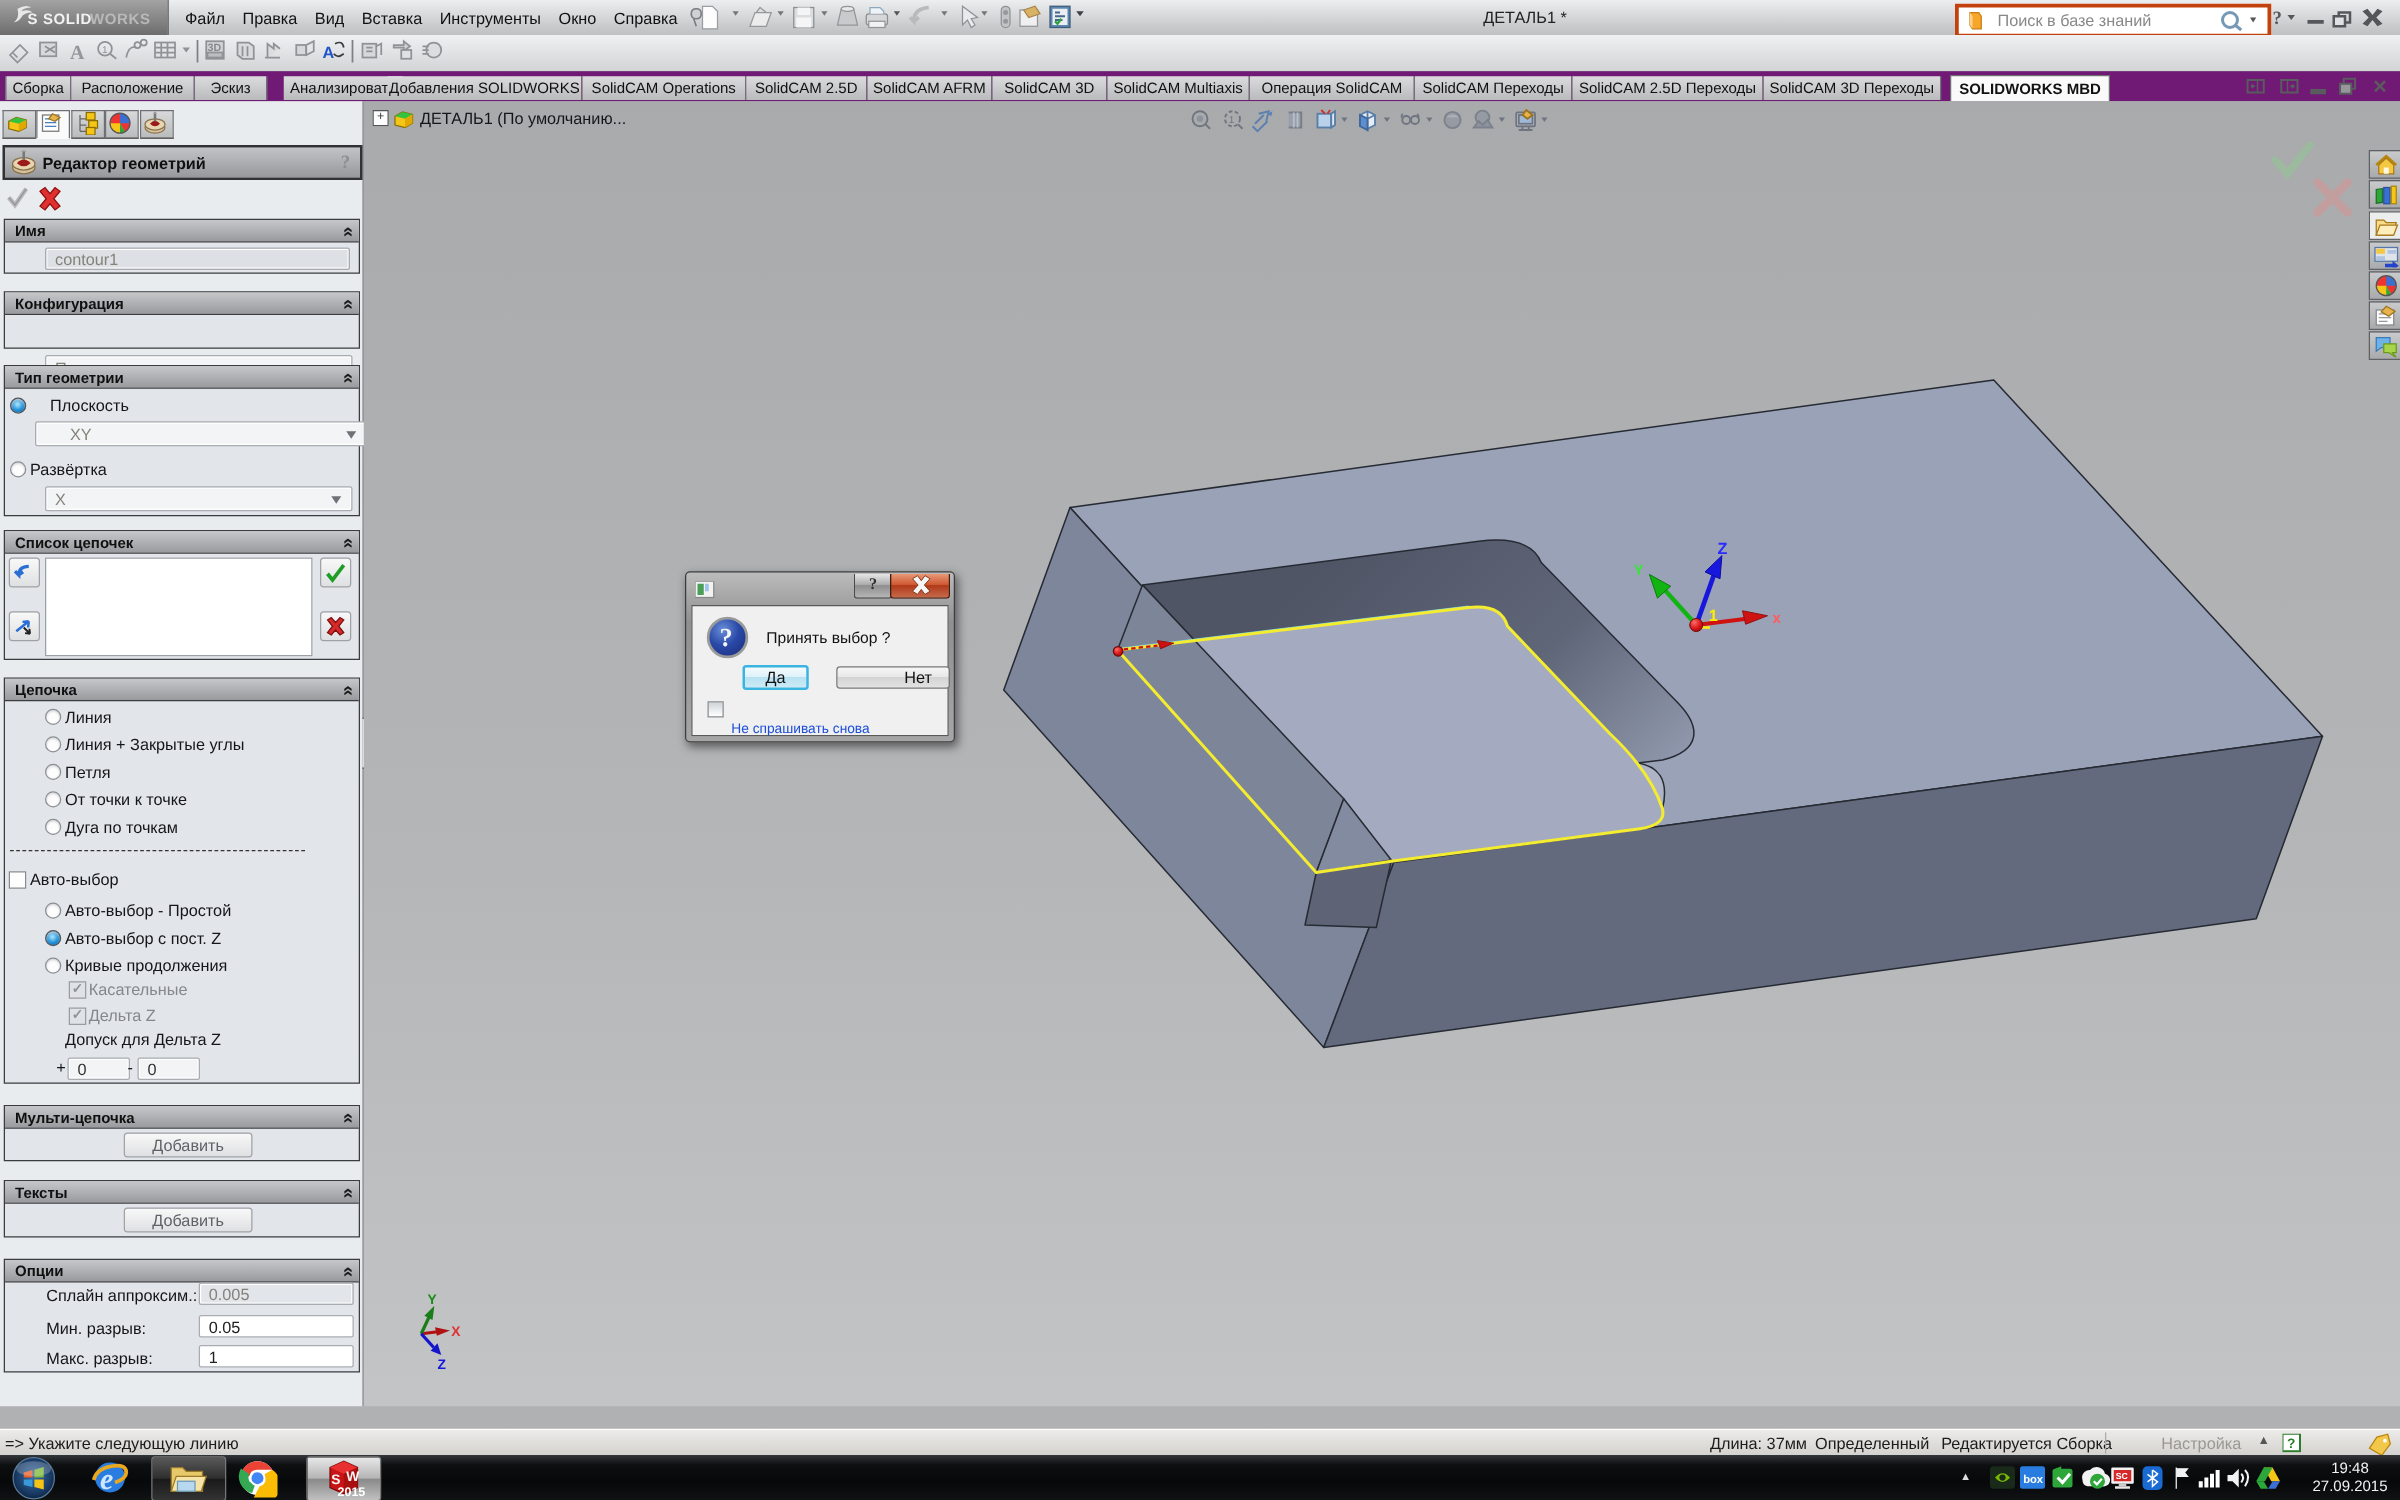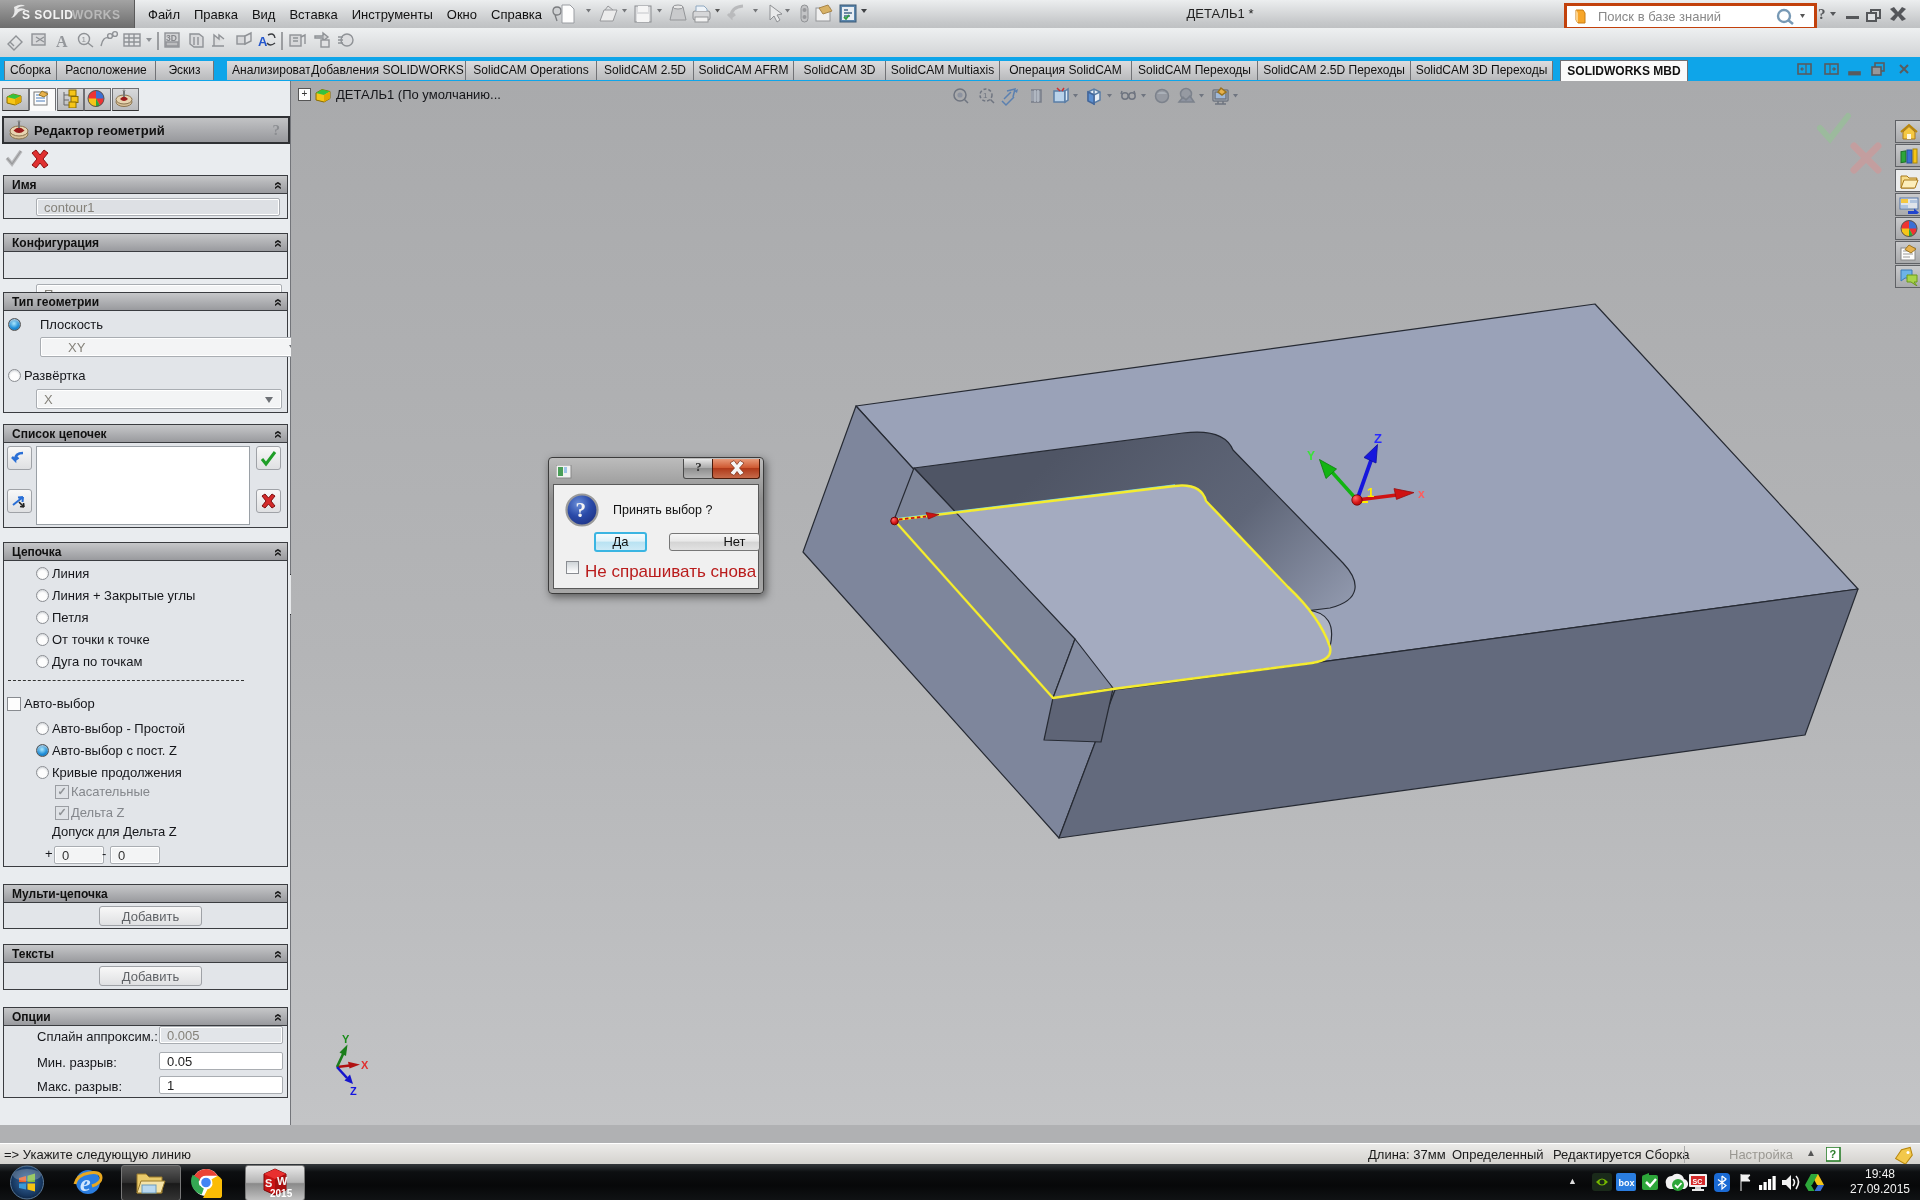--- a/index.html
+++ b/index.html
@@ -7,21 +7,21 @@
 
 #row1{left:0;top:0;width:1920px;height:28px;background:linear-gradient(#eceeef,#c6c8ca 80%,#bfc1c3);}
 #logo{left:0;top:0;width:134px;height:28px;background:linear-gradient(#a3a3a3,#6d6d6d);border-right:1px solid #5a5a5a;color:#fff;}
 #menu{left:141px;top:0;height:28px;display:flex;align-items:center;font-size:13px;color:#111;}
 #menu span{padding:0 7px;}
 #title1{left:1100px;top:0;width:240px;height:28px;line-height:28px;text-align:center;font-size:13px;color:#222;}
 #srch{left:1564px;top:3px;width:247px;height:21px;background:#fff;border:3px solid #c2410c;display:flex;align-items:center;font-size:13px;color:#888;}
 #winbtns{left:1818px;top:4px;height:20px;}
 #row2{left:0;top:28px;width:1920px;height:29px;background:linear-gradient(#eef0f1,#d2d4d6);border-bottom:1px solid #97999d;}
 
-#tabrow{left:0;top:57px;width:1920px;height:24px;background:#0ea5e9;}
+#tabrow{left:0;top:57px;width:1920px;height:24px;background:#701a75;}
 .rtab{box-sizing:border-box;position:absolute;top:4px;height:19px;line-height:19px;padding:0;font-size:12px;color:#111;background:linear-gradient(#dcdcde,#b9babc);border-right:1px solid #717276;text-align:center;white-space:nowrap;}
 .rtab.first{border-left:1px solid #717276;}
 .rtab.active{background:#fafafa;font-weight:bold;top:3px;height:21px;line-height:21px;border:1px solid #6f7074;border-bottom:none;}
 
 #panel{left:0;top:81px;width:290px;height:1044px;background:#e9ecef;border-right:1px solid #73757a;}
 .fmtab{position:absolute;top:7px;width:25px;height:21px;background:linear-gradient(#d8d9db,#babbbd);border:1px solid #6f7074;border-bottom:1px solid #333;}
 .fmtab.on{background:#fbfbfb;border-bottom:1px solid #fbfbfb;}
 #pmhead{left:2px;top:35px;width:284px;height:24px;border:2px solid #2f3134;background:linear-gradient(#c2c3c5,#97989c);display:flex;align-items:center;font-weight:bold;font-size:13px;color:#101010;}
 .grp{position:absolute;left:3px;width:283px;border:1px solid #3a3c40;background:#e2e5e9;}
 .ghead{height:17px;background:linear-gradient(#c6c7c9,#999a9e);border-bottom:1px solid #3a3c40;display:flex;align-items:center;font-weight:bold;font-size:12px;color:#101010;padding-left:8px;position:relative;}
@@ -288,21 +288,21 @@
 <div class="ipt" style="left:36px;top:117px;width:235px;height:16px;background:#dde0e4;">contour1</div>
 <div class="grp" style="top:152px;height:44px;">
         <div class="ghead">Конфигурация<span class="chev">«</span></div>
       </div>
 <div class="ipt drop" style="left:36px;top:175px;width:237px;height:18px;margin-top:28px;">По умолчанию</div>
 <div class="grp" style="top:211px;height:119px;">
         <div class="ghead">Тип геометрии<span class="chev">«</span></div>
       </div>
 <div class="radio sel" style="left:8px;top:237px;"></div>
       <div class="rlab" style="left:40px;top:236px;">Плоскость</div>
-<div class="ipt drop" style="left:40px;top:256px;width:237px;height:18px;padding-left:27px;">XY</div>
+<div class="ipt drop" style="left:28px;top:256px;width:237px;height:18px;padding-left:27px;">XY</div>
 <div class="radio" style="left:8px;top:288px;"></div>
       <div class="rlab" style="left:24px;top:287px;">Развёртка</div>
 <div class="ipt drop" style="left:36px;top:308px;width:237px;height:18px;">X</div>
 <div class="grp" style="top:343px;height:102px;">
         <div class="ghead">Список цепочек<span class="chev">«</span></div>
       </div>
 <div class="abs" style="left:36px;top:365px;width:212px;height:77px;background:#fff;border:1px solid #9aa0a6;"></div>
 <div class="btn" style="left:7px;top:365px;width:23px;height:22px;">
         <svg width="19" height="17">
           <path d="M13 3 q-8 0 -8 7 l-3 -3 m3 3 l3.5 -2.5" fill="none" stroke="#2a6fd6" stroke-width="2.6"></path>
@@ -582,21 +582,21 @@
               <stop offset="1" stop-color="#1a2a78"></stop>
             </radialGradient>
           </defs>
 <circle cx="17" cy="17" r="15.5" fill="url(#qg)" stroke="#9a9a9a" stroke-width="2.2"></circle>
 <text x="10.5" y="24" font-size="21" font-weight="bold" fill="#f4f4f4" font-family="Liberation Serif">?</text>
         </svg>
 <div class="abs" style="left:59px;top:18px;font-size:12.5px;color:#111;">Принять выбор ?</div>
 <div class="abs" style="left:40px;top:47px;width:49px;height:16px;border:2px solid #3ab5e2;border-radius:3px;background:linear-gradient(#f5fbfd,#dff2f9 45%,#b8e2f2 50%,#cdeaf6);text-align:center;font-size:13px;color:#111;line-height:16px;">Да</div>
 <div class="abs" style="left:115px;top:48px;width:49px;height:16px;border:1px solid #777;border-radius:3px;background:linear-gradient(#f6f6f6,#e8e8e8 45%,#d4d4d4 50%,#e2e2e2);text-align:center;font-size:13px;color:#111;line-height:16px;padding-left:40px;">Нет</div>
 <div class="abs" style="left:12px;top:76px;width:11px;height:11px;background:linear-gradient(#cfd4d8,#fff);border:1px solid #8a8d92;"></div>
-<div class="abs" style="left:31px;top:77px;font-size:17px;color:#b91c1c;">Не спрашивать снова</div>
+<div class="abs" style="left:31px;top:92px;font-size:11px;color:#1d4ed8;">Не спрашивать снова</div>
 </div>
 </div>
 
 <div class="abs" id="sbar">
 <span class="abs" style="left:4px;top:3px;">=&gt; Укажите следующую линию</span>
 <span class="abs" style="left:1368px;top:3px;">Длина: 37мм</span>
 <span class="abs" style="left:1452px;top:3px;">Определенный</span>
 <span class="abs" style="left:1553px;top:3px;">Редактируется Сборка</span>
 <span class="abs" style="left:1684px;top:2px;width:1px;height:17px;background:#aaa;"></span>
 <span class="abs" style="left:1729px;top:3px;color:#9a9892;">Настройка</span>

